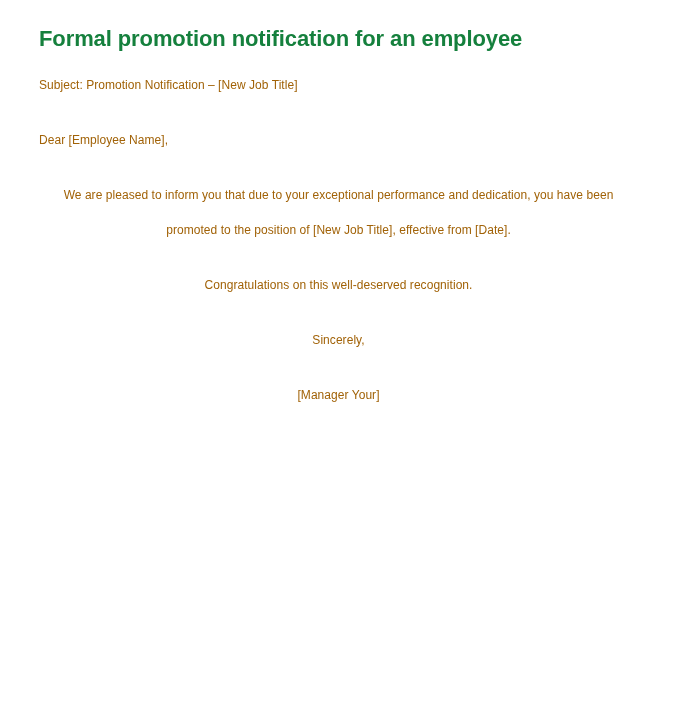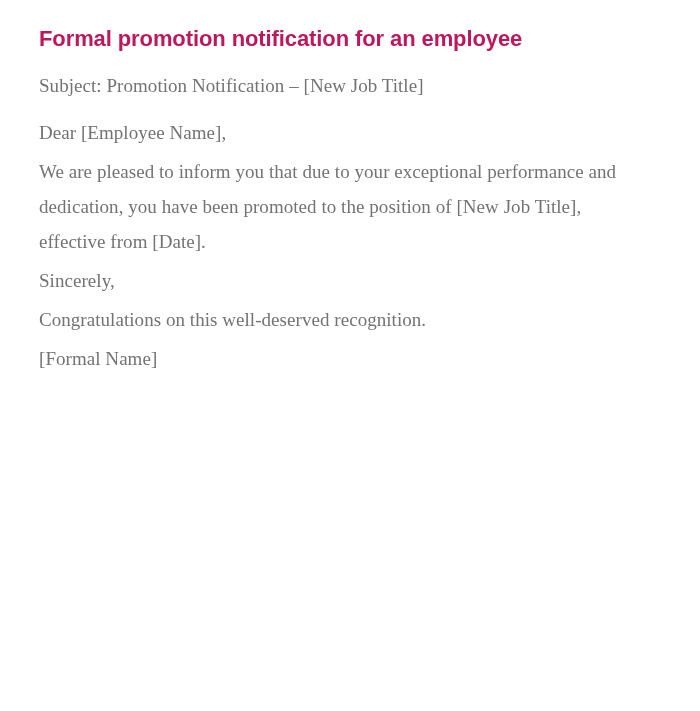--- a/index.html
+++ b/index.html
@@ -20,64 +20,64 @@
     height: 711px;
     background: #ffffff;
     padding: 24px 62px 0 39px;
   }
   .doc-title {
     margin: 0;
     padding: 0;
     font-size: 22px;
     font-weight: 700;
     line-height: 30px;
-    color: #be185d;
+    color: #15803d;
     letter-spacing: -0.1px;
   }
   .doc-body {
     margin: 0;
     padding: 0;
   }
   .para {
     margin: 0;
     padding: 0;
-    font-size: 19px;
+    font-size: 12px;
     line-height: 35px;
-    color: #737373;
+    color: #a16207;
     font-weight: 400;
     letter-spacing: 0.05px;
-    font-family: Liberation Serif, serif;
   }
   .para-subject {
     margin-top: 14px;
   }
   .para-salutation {
-    margin-top: 12px;
+    margin-top: 20px;
   }
   .para-gap {
-    margin-top: 4px;
+    margin-top: 20px;
+    text-align: center;
   }
 </style>
 </head>
 <body>
 
 <div class="document">
 
   <h1 class="doc-title">Formal promotion notification for an employee</h1>
 
   <div class="doc-body">
 
     <p class="para para-subject">Subject: Promotion Notification – [New Job Title]</p>
 
     <p class="para para-salutation">Dear [Employee Name],</p>
 
     <p class="para para-gap">We are pleased to inform you that due to your exceptional performance and dedication, you have been promoted to the position of [New Job Title], effective from [Date].</p>
 
 
+    <p class="para para-gap">Congratulations on this well-deserved recognition.</p>
+
     <p class="para para-gap">Sincerely,</p>
 
-    <p class="para para-gap">Congratulations on this well-deserved recognition.</p>
-
-    <p class="para para-gap">[Formal Name]</p>
+    <p class="para para-gap">[Manager Your]</p>
 
 
   </div>
 </div>
 
 </body></html>

